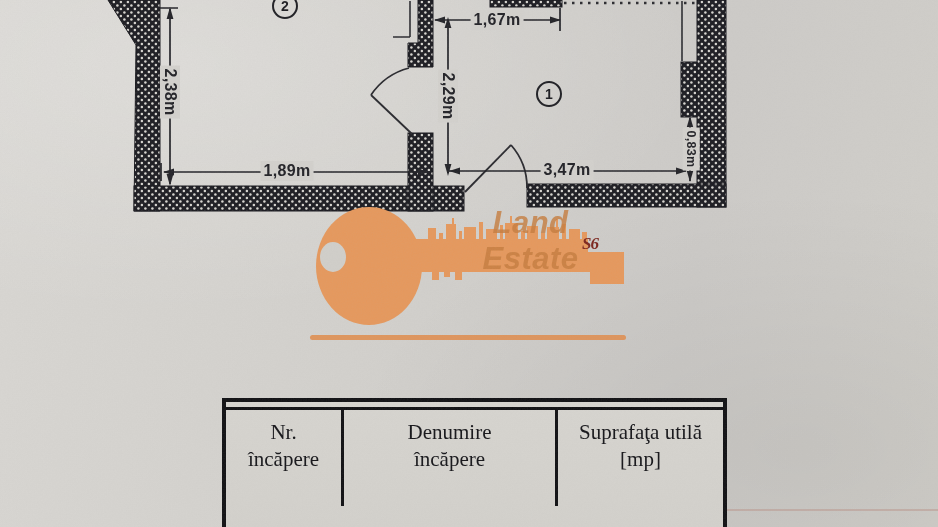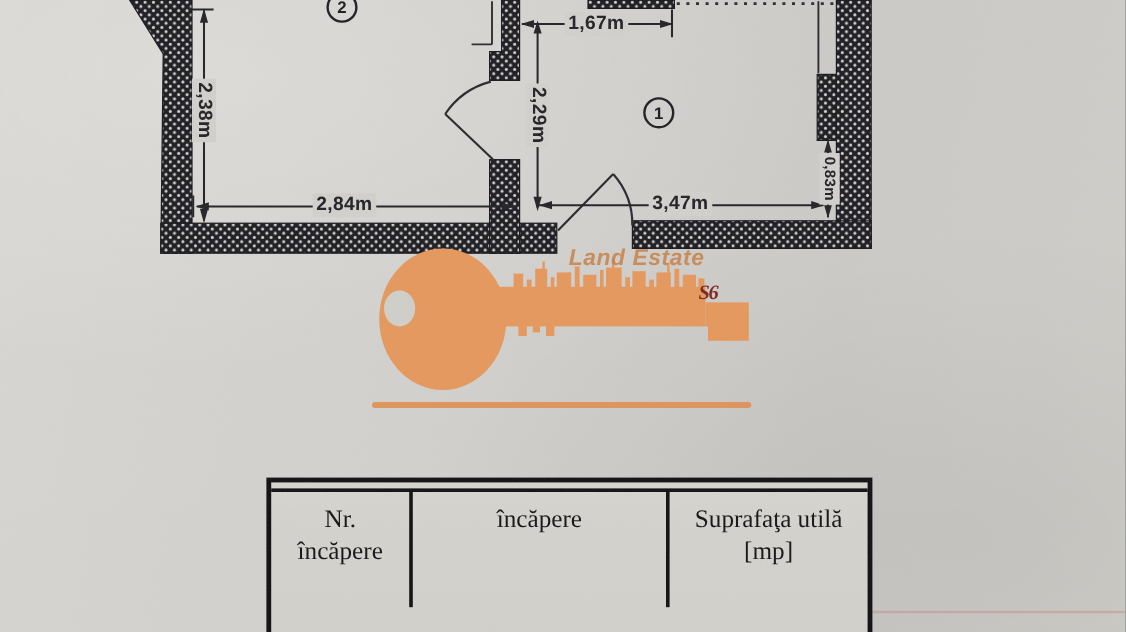--- a/index.html
+++ b/index.html
@@ -31,21 +31,21 @@
   .roomtag{
     position:absolute;width:22px;height:22px;border-radius:50%;
     border:2.6px solid #1e1e23;color:#1b1b20;
     display:flex;align-items:center;justify-content:center;
     font-weight:bold;font-size:14px;background:transparent;
   }
 
   
   .logo-title{
     position:absolute;left:443px;top:205px;width:175px;
-    font-weight:bold;font-style:italic;font-size:19px;letter-spacing:.5px;
+    font-weight:bold;font-style:italic;font-size:31px;letter-spacing:.5px;
     color:rgba(198,124,62,0.82);text-align:center;
   }
   .logo-mono{
     position:absolute;left:582px;top:234px;
     font-family:"Liberation Serif",serif;font-weight:bold;font-style:italic;
     font-size:17px;color:#7c241c;letter-spacing:-1px;
   }
   .logo-sub{
     position:absolute;left:448px;top:274px;width:160px;text-align:center;
     font-weight:bold;font-style:italic;font-size:13px;letter-spacing:1.4px;
@@ -176,21 +176,21 @@
       <rect x="590" y="271" width="34" height="13"></rect>
       <rect x="432" y="271" width="7" height="9"></rect>
       <rect x="444" y="271" width="6" height="6"></rect>
       <rect x="455" y="271" width="7" height="9"></rect>
     </g>
   </svg>
 
   <div class="dim" style="left:497px;top:20px;">1,67m</div>
   <div class="dim vert" style="left:170px;top:92px;">2,38m</div>
   <div class="dim vert" style="left:448px;top:96px;">2,29m</div>
-  <div class="dim" style="left:287px;top:171px;">2,84m</div>
+  <div class="dim" style="left:287px;top:171px;">1,89m</div>
   <div class="dim" style="left:567px;top:170px;">3,47m</div>
   <div class="dim vert small" style="left:691px;top:149px;">0,83m</div>
 
   <div class="roomtag" style="left:272px;top:-7px;">
     <span>2</span>
   </div>
   <div class="roomtag" style="left:536px;top:81px;">
     <span>1</span>
   </div>
 
@@ -201,20 +201,21 @@
   <div class="crease"></div>
 
   <div class="recap">
     <div class="recap-gap"></div>
     <div class="recap-cols">
       <div class="recap-col col-1">
         <span>Nr.</span>
         <span>încăpere</span>
       </div>
       <div class="recap-col col-2">
+        <span>Denumire</span>
         <span>încăpere</span>
       </div>
       <div class="recap-col col-3">
         <span>Suprafaţa utilă</span>
         <span>[mp]</span>
       </div>
     </div>
   </div>
 
   <svg class="noise" width="938" height="527">

